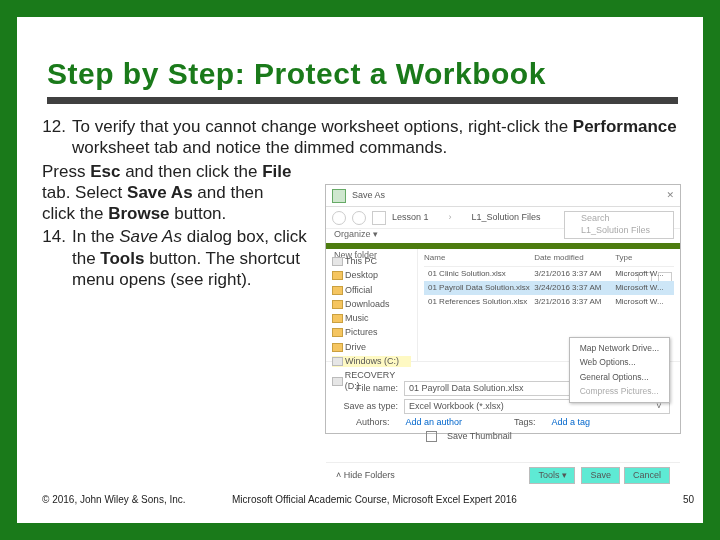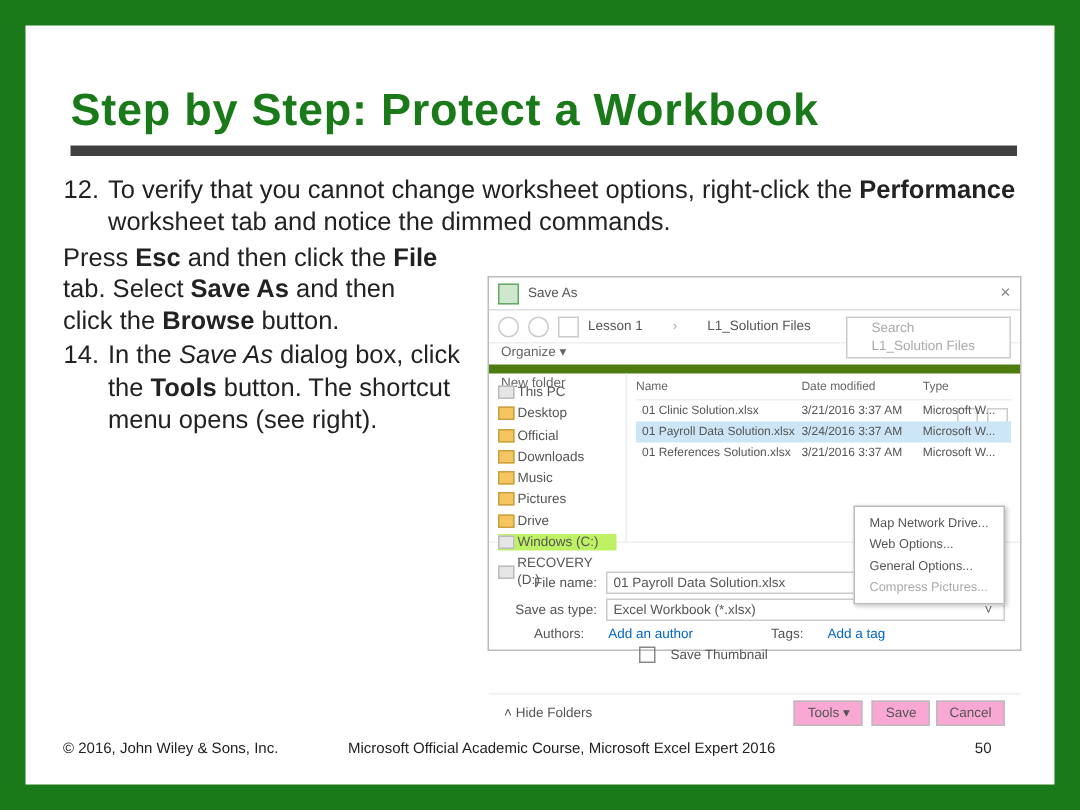--- a/index.html
+++ b/index.html
@@ -64,52 +64,52 @@
   .chev { color:#aaa; }
   .search-box { margin-left:auto; width:110px; height:28px; border:1px solid #ccc; background:#fff; display:flex; align-items:center; padding:0 16px; color:#aaa;margin-top:14px; }
   .fig-toolbar { height:20px; display:flex; align-items:flex-start; padding:0 8px; gap:10px; border-bottom:6px solid #4d7c0f; color:#666;flex-direction:column; }
   .tb-right { margin-left:auto; display:flex; gap:6px; }
   .tb-ic { width:14px; height:14px; border:1px solid #ccc; }
   .fig-body { display:flex; height:112px; }
   .fig-tree { width:92px; border-right:1px solid #eee; padding:4px 6px; }
   .tree-row { display:flex; align-items:center; gap:2px; margin:3px 0; }
   .folder-ic { width:11px; height:9px; background:#f5c560; border:1px solid #caa040; }
   .drive-ic  { width:11px; height:9px; background:#e6e6e6; border:1px solid #bbb; }
-  .sel { background:#bef264; }
+  .sel { background:#fef9c3; }
   .fig-files { flex:1; padding:4px 6px; }
   .files-header { display:flex; font-size:8px; color:#666; border-bottom:1px solid #eee; padding-bottom:3px; }
   .col-name { flex:1.5; }
   .col-date { flex:1.1; }
   .col-type { flex:0.8; }
   .file-row { display:flex; font-size:8px; padding:2px 0; }
   .file-row.sel { background:#cde6f7; }
   .xl-ic { width:11px; height:11px; background:#1d7044; margin-right:4px; }
   .fig-fields { padding:16px 10px; border-top:1px solid #eee; }
   .field-row { display:flex; align-items:center; gap:6px; margin:3px 0; }
   .field-label { width:62px; text-align:right; color:#555; }
   .field-input { flex:1; height:15px; border:1px solid #ccc; background:#fff; padding:0 4px; display:flex; align-items:center; }
   .drop { width:12px; text-align:center; color:#666; }
   .auth { color:#0066cc; }
   .chk { width:11px; height:11px; border:1px solid #888; display:inline-block; margin-right:4px; }
   .fig-bottom { display:flex; align-items:center; padding:4px 10px; border-top:1px solid #eee; }
   .hide { color:#555; }
   .spacer { flex:1; }
-  .btn { border:1px solid #bbb; background:#f9a8d4; padding:2px 8px; font-size:9px; }
+  .btn { border:1px solid #bbb; background:#5eead4; padding:2px 8px; font-size:9px; }
   .menu {
     position:absolute; right:10px; bottom:30px;
     background:#fff; border:1px solid #bbb;
     box-shadow:1px 1px 3px rgba(0,0,0,.25);
     font-size:8.5px; padding:3px 0;
   }
   .menu-item { padding:2px 10px; white-space:nowrap; }
   .menu-item.dim { color:#aaa; }
 
   .footer {
     position:absolute;
-    bottom:18px; left:25px; right:42px;
+    bottom:18px; left:25px; right:9px;
     display:flex; align-items:baseline;
     font-size:10px; color:#222;
   }
   .foot-copy { width:160px; }
   .foot-course { flex:1; text-align:left; padding-left:30px; }
   .foot-pg { width:40px; text-align:right; }
 </style>
 </head>
 <body>
 

